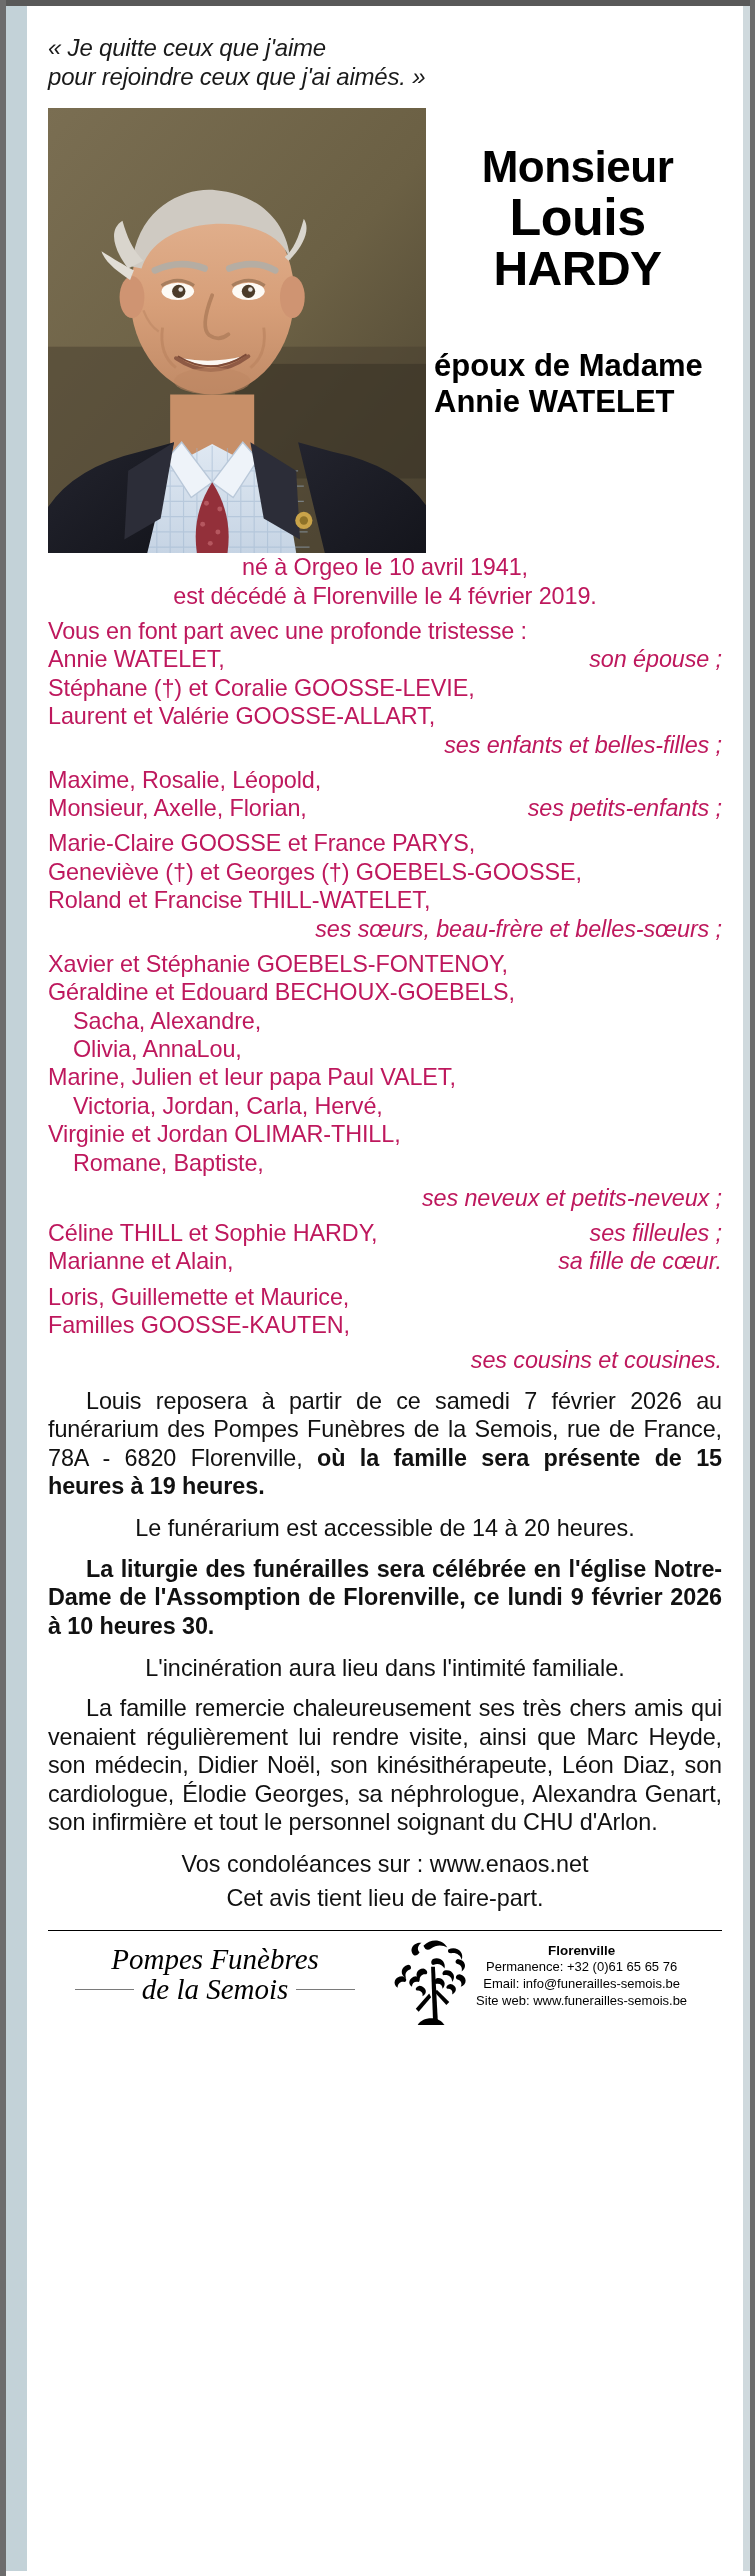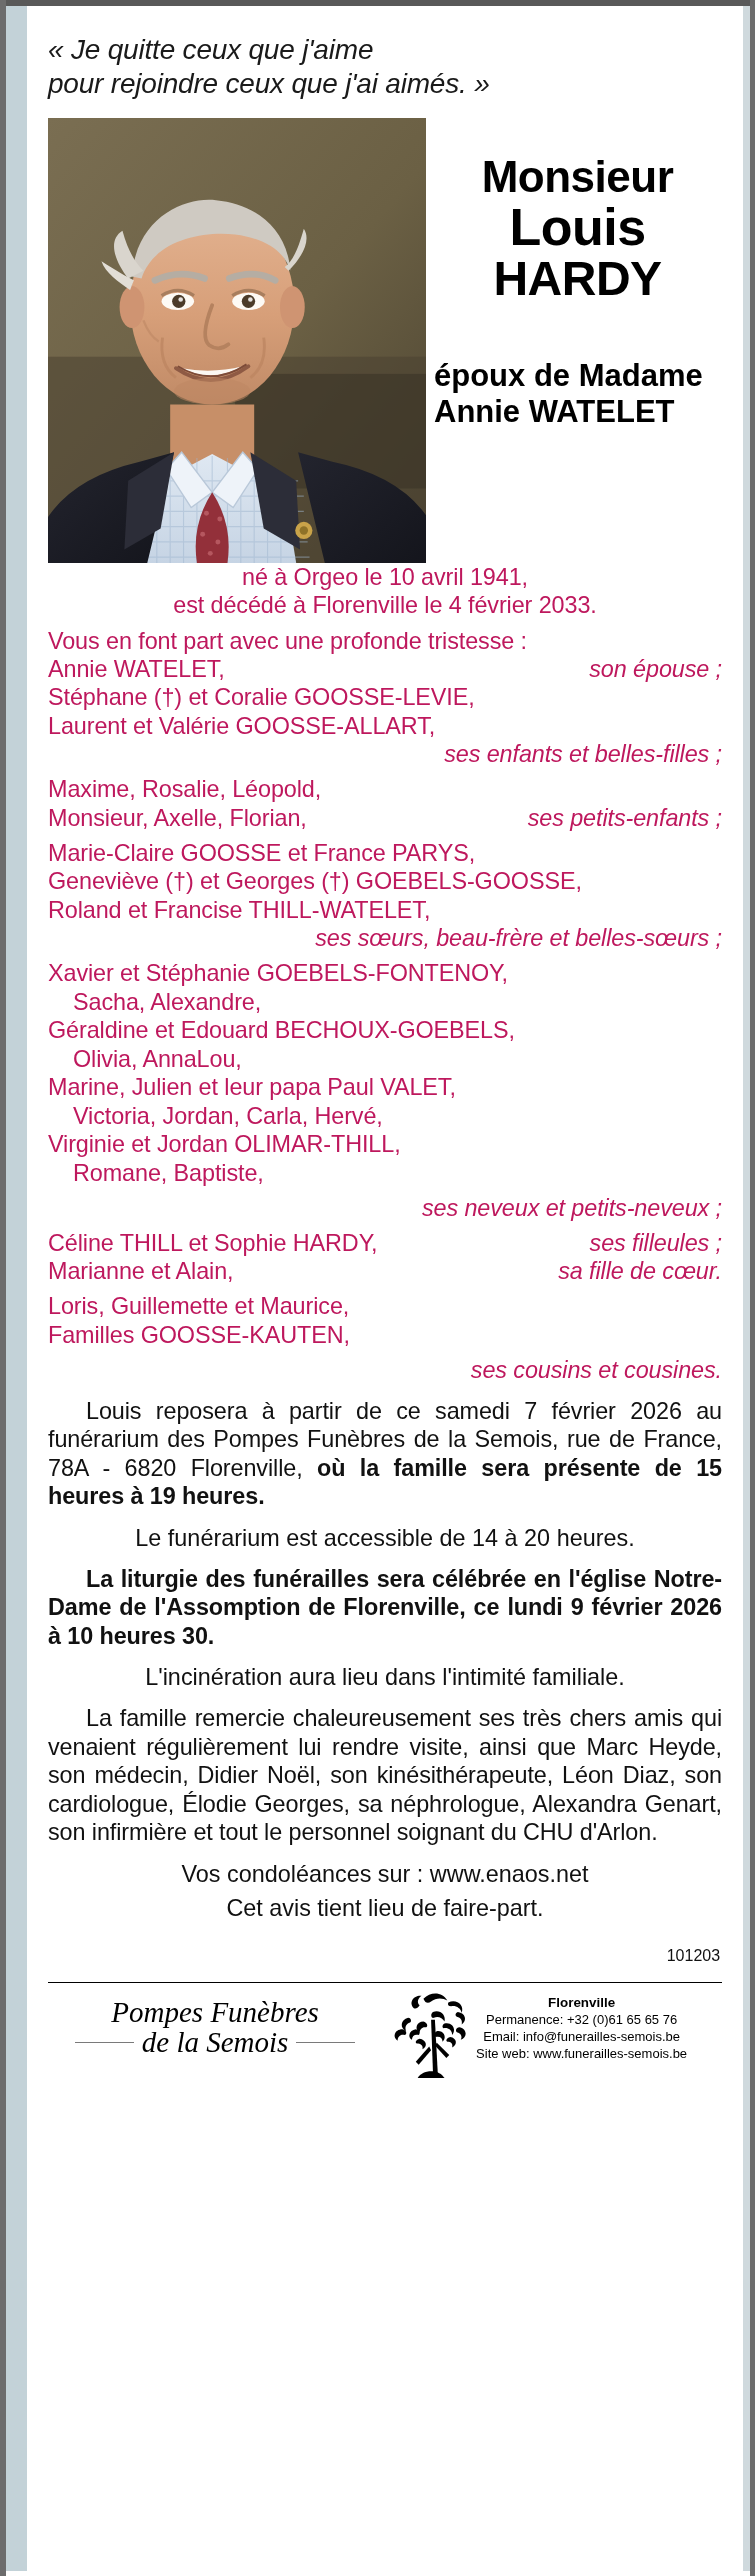--- a/index.html
+++ b/index.html
@@ -57,21 +57,21 @@
     width: 716px;
     height: 2565px;
     background: #ffffff;
     box-sizing: border-box;
     padding: 0 21px;
   }
 
   
   .quote {
     font-style: italic;
-    font-size: 28px;
+    font-size: 24px;
     line-height: 1.22;
     color: #1a1a1a;
     padding-top: 27px;
     letter-spacing: -0.2px;
   }
   .quote div { white-space: nowrap; }
 
   
   .head-block {
     position: relative;
@@ -344,21 +344,21 @@
         <div class="n3">HARDY</div>
         <div class="spouse">
           <div>époux de Madame</div>
           <div>Annie WATELET</div>
         </div>
       </div>
     </div>
 
     <div class="body-text">
       <div class="ctr">né à Orgeo le 10 avril 1941,</div>
-      <div class="ctr">est décédé à Florenville le 4 février 2033.</div>
+      <div class="ctr">est décédé à Florenville le 4 février 2019.</div>
     </div>
 
     <div class="body-text" style="margin-top:6.7px;">Vous en font part avec une profonde tristesse :</div>
 
     <div class="body-text">
 
       <div class="row">
         <span>Annie WATELET,</span>
         <span class="q">son épouse ;</span>
       </div>
@@ -391,26 +391,26 @@
       <div class="row">
         <span>Roland et Francise THILL-WATELET,</span>
       </div>
       <div class="q-right">ses sœurs, beau-frère et belles-sœurs ;</div>
 
       <div class="gap-s"></div>
 
       <div class="row">
         <span>Xavier et Stéphanie GOEBELS-FONTENOY,</span>
       </div>
+      <div class="row">
+        <span>Géraldine et Edouard BECHOUX-GOEBELS,</span>
+      </div>
       <div class="row indent1">
         <span>Sacha, Alexandre,</span>
       </div>
-      <div class="row">
-        <span>Géraldine et Edouard BECHOUX-GOEBELS,</span>
-      </div>
       <div class="row indent1">
         <span>Olivia, AnnaLou,</span>
       </div>
       <div class="row">
         <span>Marine, Julien et leur papa Paul VALET,</span>
       </div>
       <div class="row indent1">
         <span>Victoria, Jordan, Carla, Hervé,</span>
       </div>
       <div class="row">
@@ -455,21 +455,20 @@
 
     <div class="para first-indent"><b>La liturgie des funérailles sera célébrée en l'église Notre-Dame de l'Assomption de Florenville, ce lundi 9 février 2026 à 10 heures 30.</b></div>
 
     <div class="para-center">L'incinération aura lieu dans l'intimité familiale.</div>
 
     <div class="para first-indent">La famille remercie chaleureusement ses très chers amis qui venaient régulièrement lui rendre visite, ainsi que Marc Heyde, son médecin, Didier Noël, son kinésithérapeute, Léon Diaz, son cardiologue, Élodie Georges, sa néphrologue, Alexandra Genart, son infirmière et tout le personnel soignant du CHU d'Arlon.</div>
 
     <div class="para-center">Vos condoléances sur : www.enaos.net</div>
     <div class="para-center" style="margin-top:5.7px;">Cet avis tient lieu de faire-part.</div>
 
-    <div class="refnum">101203</div>
 
     <div class="footer">
 
       <div class="logo-text">
         <div class="logo-line1">Pompes Funèbres</div>
         <div class="logo-line2">
           <span class="logo-rule"></span>
           <span>de la Semois</span>
           <span class="logo-rule"></span>
         </div>

